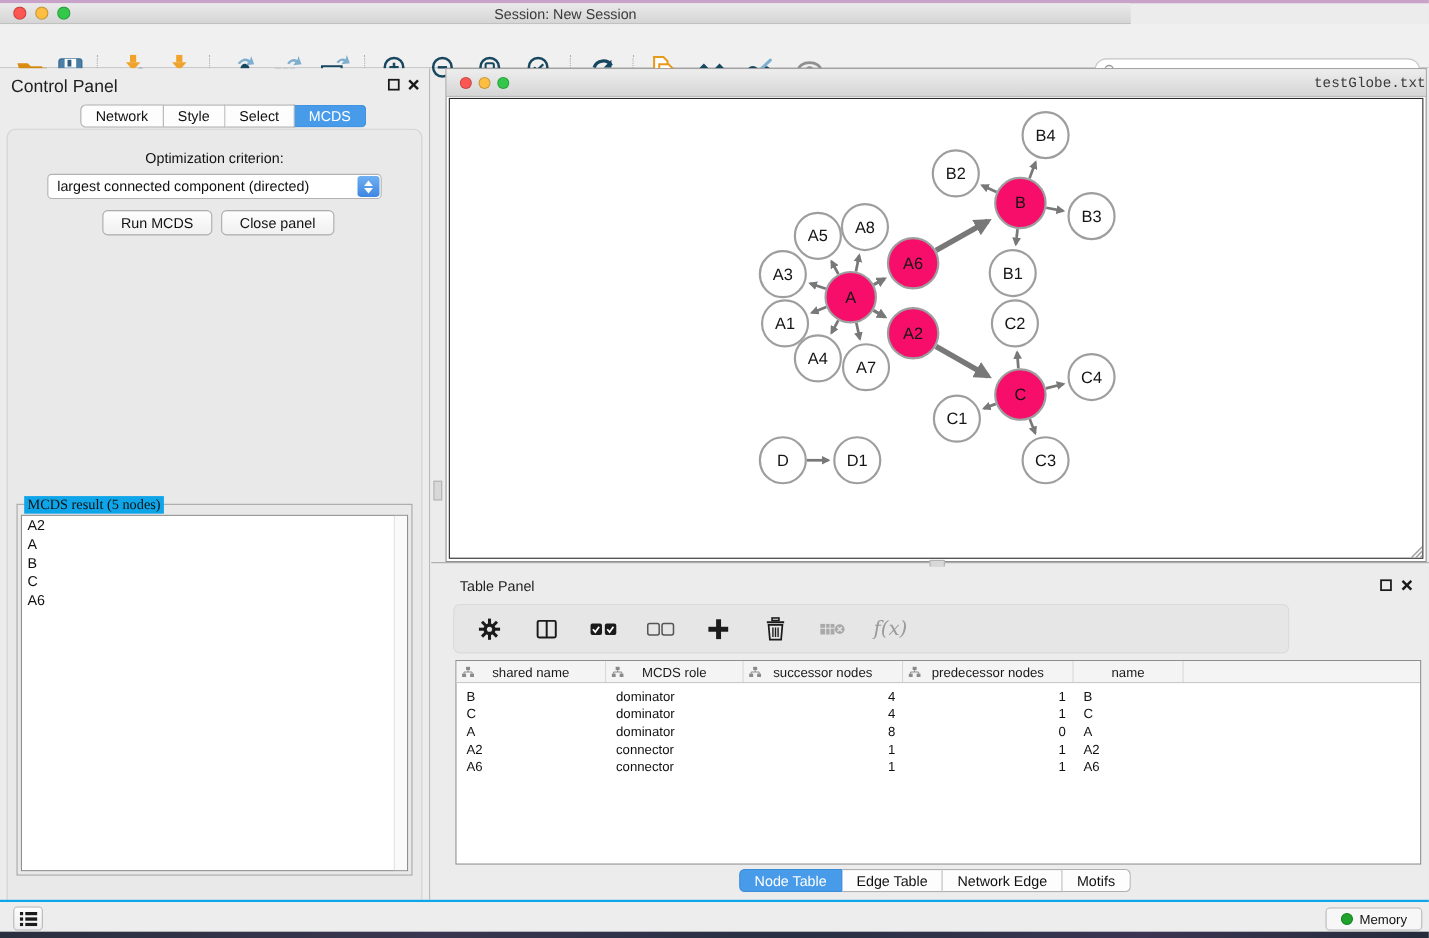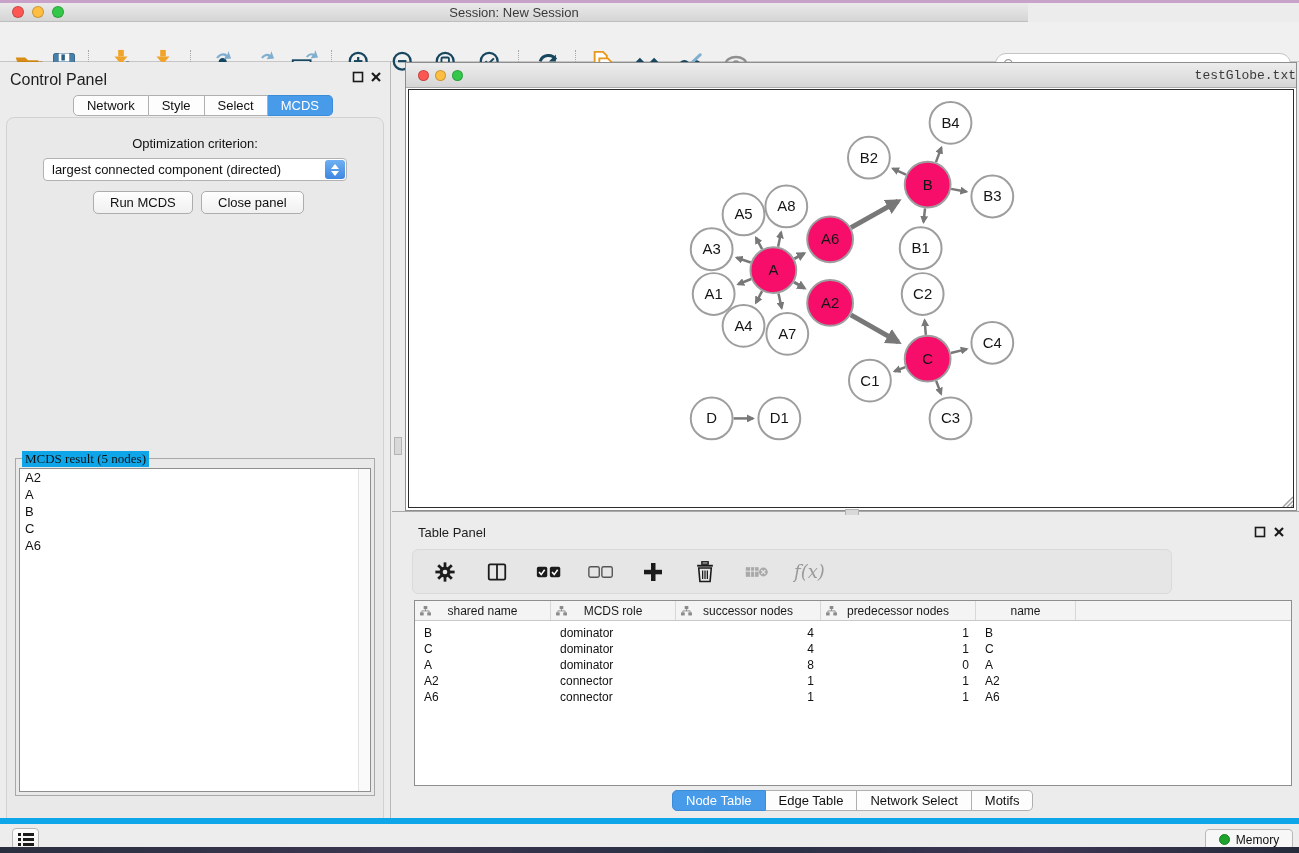--- a/index.html
+++ b/index.html
@@ -78,21 +78,21 @@
     font-size:12px; color:#1A1A1A; border-right:1px solid #D8D8D8; }
   .hcell .hico { position:absolute; left:5px; }
   .c0{width:136px;} .c1{width:125px;} .c2{width:145px;} .c3{width:155px;} .c4{width:100px;}
   #tbody { padding-top:4px; }
   .trow { display:flex; height:16px; }
   .tcell { font-size:12px; color:#111; padding:0 9px; line-height:16px; }
   .trow .c2, .trow .c3 { text-align:right; padding-right:7px; }
   #tp-tabs { position:absolute; left:280px; top:275px; display:flex; }
 
   
-  #statusbar { left:0; top:818px; width:1299px; height:29px; background:#EDEDED; border-top:6px solid #0ea5e9; }
+  #statusbar { left:0; top:818px; width:1299px; height:29px; background:#EDEDED; border-top:2px solid #0ea5e9; }
   #list-btn { position:absolute; left:12px; top:4px; width:27px; height:22px; background:linear-gradient(#FDFDFD,#EFEFEF);
     border:1px solid #B8B8B8; border-radius:4px; display:flex; align-items:center; justify-content:center; }
   #memory-btn { position:absolute; right:6px; top:5px; width:88px; height:21px; background:#F7F7F7;
     border:1px solid #B8B8B8; border-radius:4px; display:flex; align-items:center; justify-content:center; gap:6px; font-size:12px; color:#111; }
   #memory-dot { width:11px; height:11px; border-radius:50%; background:#1FA32C; border:1px solid #148021; }
   #bottom-strip { left:0; top:847px; width:1299px; height:6px;
     background:linear-gradient(90deg,#2A2F3F,#3A3550 30%,#283043 55%,#3B3452 80%,#252B3B); }
 </style>
 </head>
 <body>
@@ -604,21 +604,21 @@
           <div class="tcell c2">1</div>
           <div class="tcell c3">1</div>
           <div class="tcell c4">A6</div>
         </div>
       </div>
   </div>
 
   <div id="tp-tabs">
     <div class="tab first active">Node Table</div>
     <div class="tab">Edge Table</div>
-    <div class="tab">Network Select</div>
+    <div class="tab">Network Edge</div>
     <div class="tab last">Motifs</div>
   </div>
 </div>
 
 <div id="statusbar" class="abs">
   <div id="list-btn">
     <svg width="16" height="13" viewBox="0 0 16 13">
       <rect x="0" y="0" width="3" height="3" fill="#1b1b1b"></rect>
         <rect x="5" y="0" width="11" height="3" fill="#1b1b1b"></rect>
       <rect x="0" y="5" width="3" height="3" fill="#1b1b1b"></rect>

